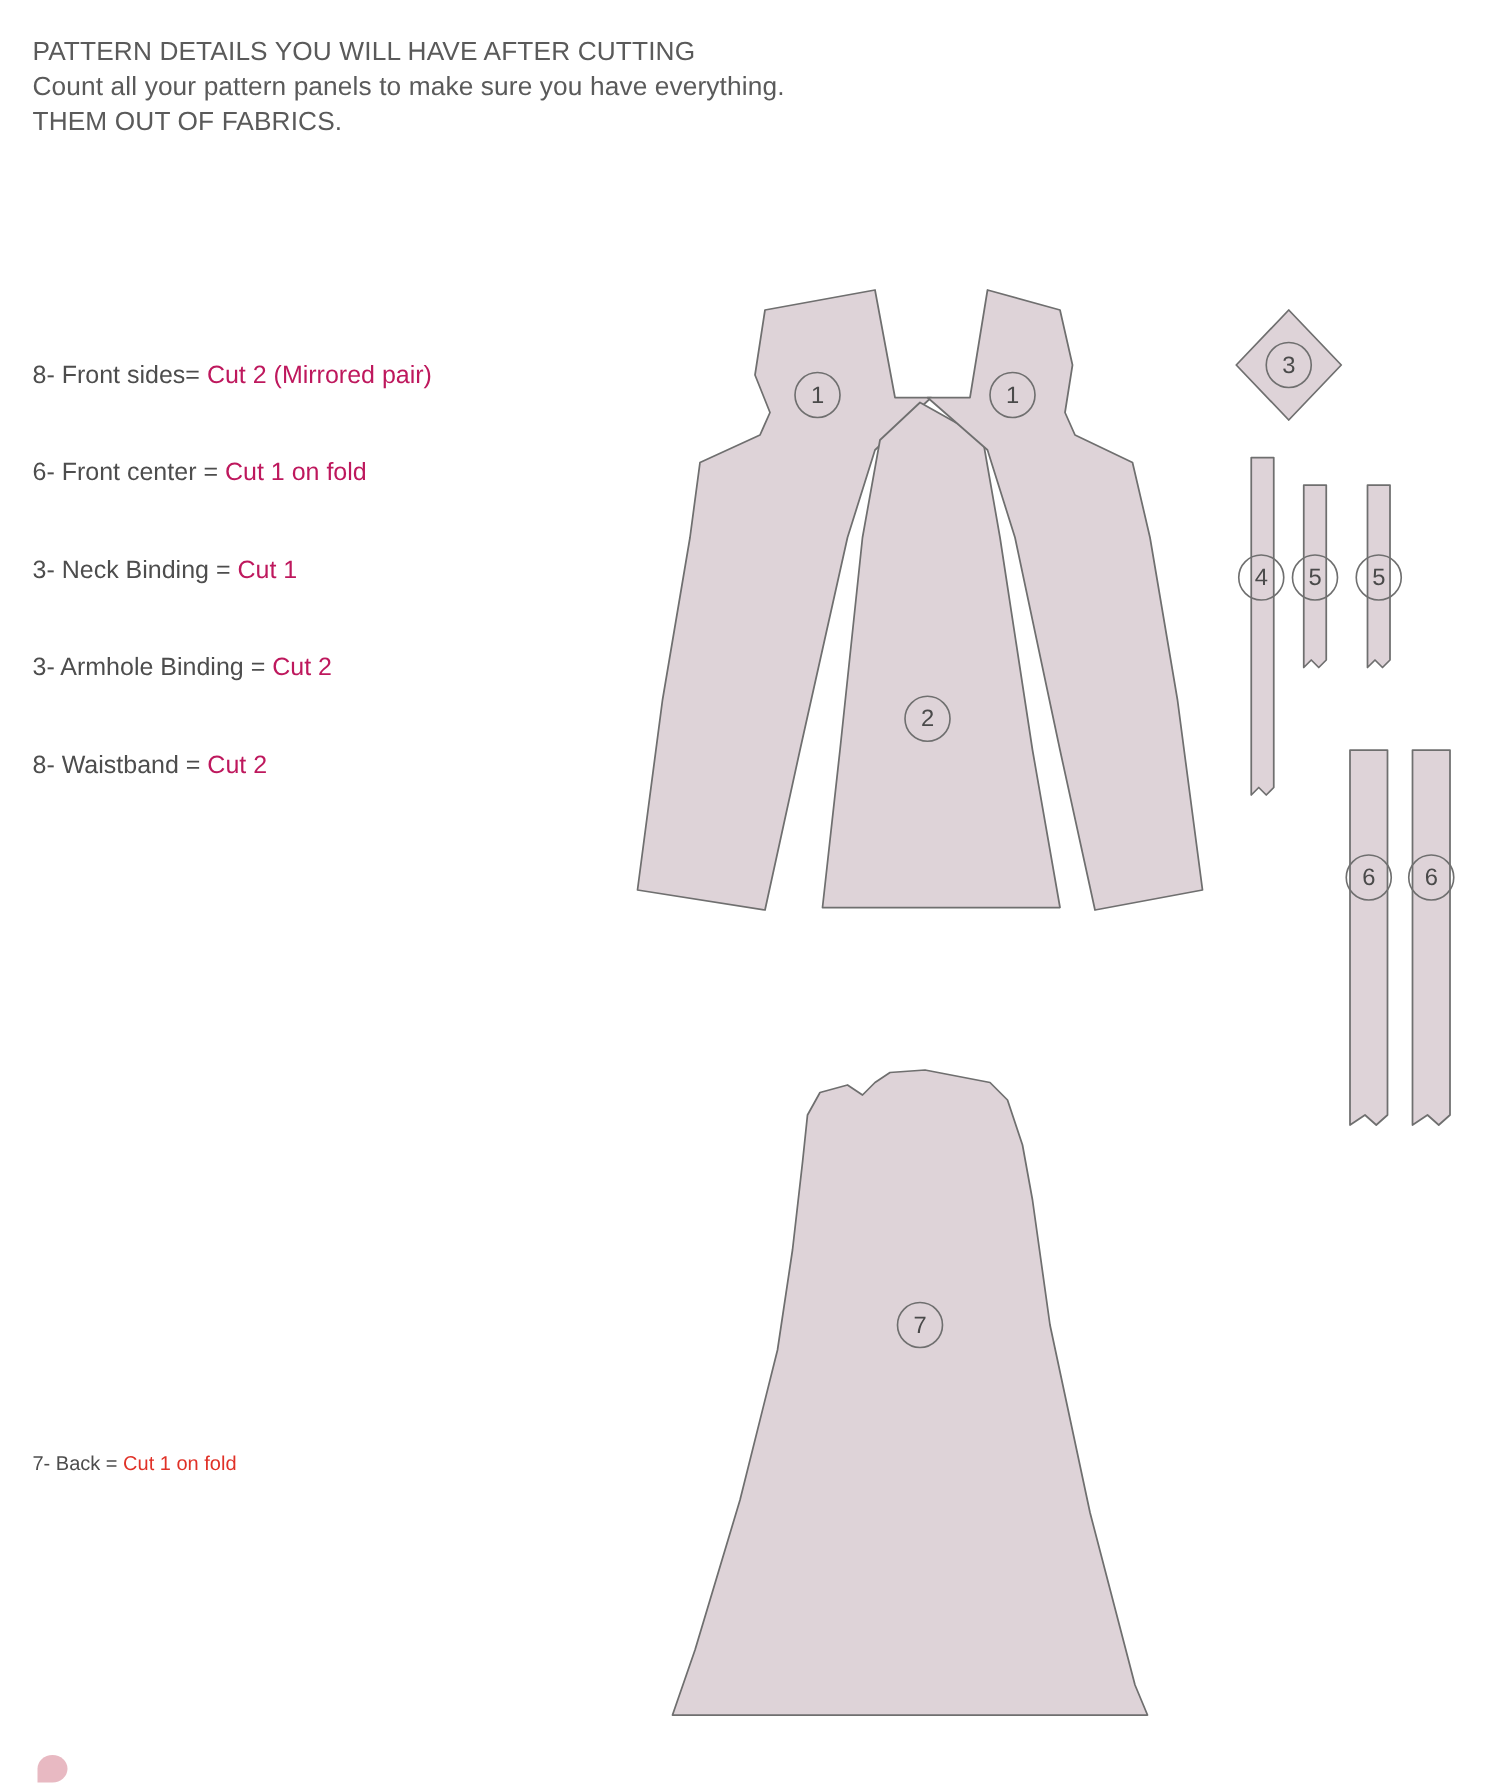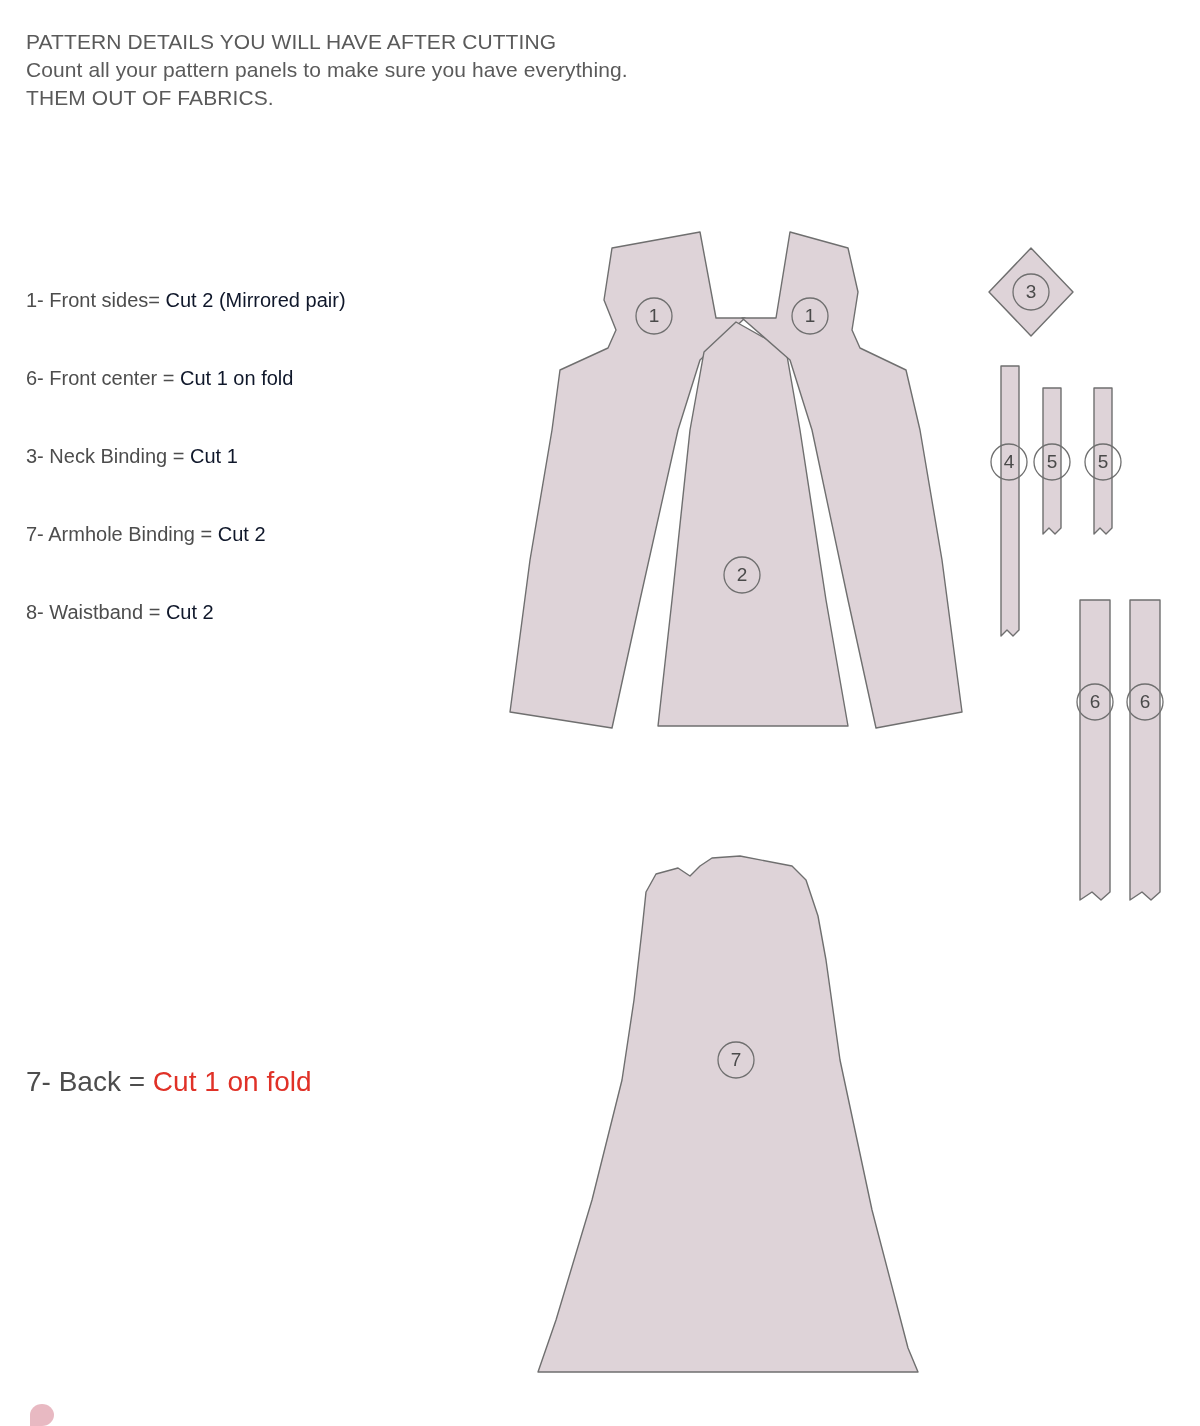--- a/index.html
+++ b/index.html
@@ -42,27 +42,27 @@
     width: 470px;
   }
   .legend-item {
     font-size: 20px;
     line-height: 24px;
     color: #4d4d4d;
     margin-bottom: 54px;
     white-space: nowrap;
   }
   .legend-item .cut {
-    color: #0f172a;
+    color: #be185d;
   }
   #legend-back {
     position: absolute;
     left: 26px;
-    top: 1070px;
-    font-size: 28px;
+    top: 1160px;
+    font-size: 16px;
     line-height: 24px;
     color: #4d4d4d;
     white-space: nowrap;
   }
   #legend-back .cut { color: #e03127; }
 
   
   #pattern-area {
     position: absolute;
     left: 0;
@@ -107,30 +107,30 @@
 <body>
 
 <div id="header">
   <div class="line caps">PATTERN DETAILS YOU WILL HAVE AFTER CUTTING</div>
   <div class="line">Count all your pattern panels to make sure you have everything.</div>
   <div class="line caps">THEM OUT OF FABRICS.</div>
 </div>
 
 <div id="legend">
   <div class="legend-item">
-    <span>1- Front sides= </span><span class="cut">Cut 2 (Mirrored pair)</span>
+    <span>8- Front sides= </span><span class="cut">Cut 2 (Mirrored pair)</span>
   </div>
   <div class="legend-item">
     <span>6- Front center = </span><span class="cut">Cut 1 on fold</span>
   </div>
   <div class="legend-item">
     <span>3- Neck Binding = </span><span class="cut">Cut 1</span>
   </div>
   <div class="legend-item">
-    <span>7- Armhole Binding = </span><span class="cut">Cut 2</span>
+    <span>3- Armhole Binding = </span><span class="cut">Cut 2</span>
   </div>
   <div class="legend-item">
     <span>8- Waistband = </span><span class="cut">Cut 2</span>
   </div>
 </div>
 
 <div id="legend-back">
   <span>7- Back = </span><span class="cut">Cut 1 on fold</span>
 </div>
 

